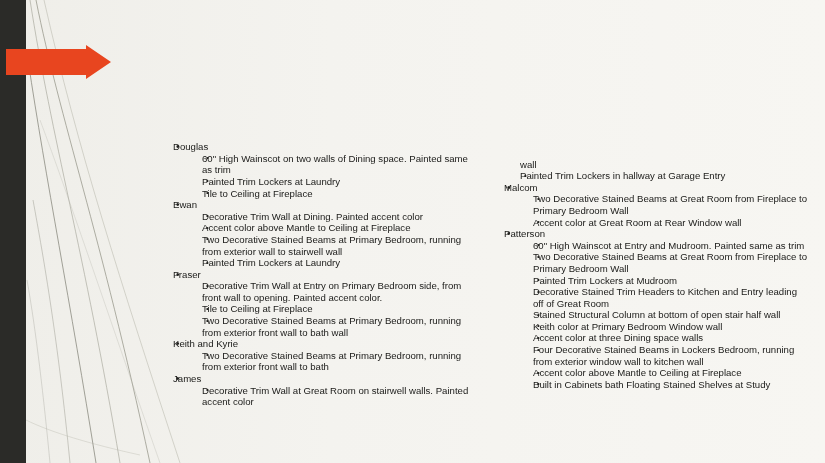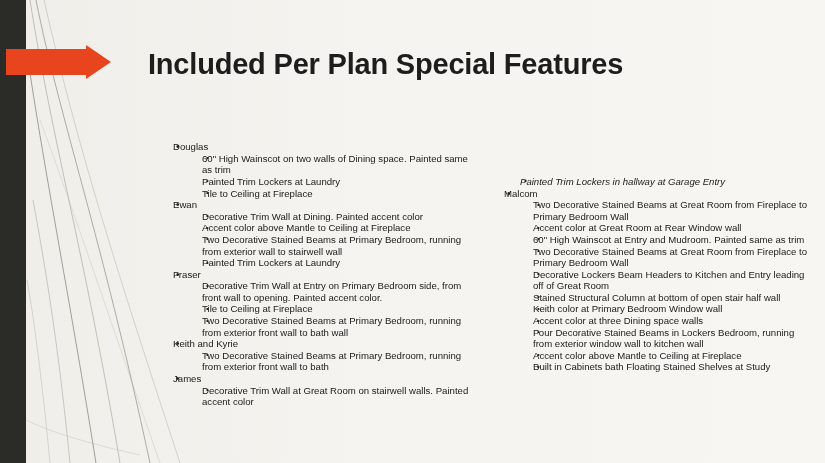--- a/index.html
+++ b/index.html
@@ -130,21 +130,20 @@
     <path d="M33 200 C 44 260, 58 340, 70 463" stroke="#8f8f83" stroke-width="0.7" fill="none" opacity="0.6"></path>
     <path d="M27 280 C 36 330, 44 400, 50 463" stroke="#9b9b8f" stroke-width="0.6" fill="none" opacity="0.55"></path>
     <path d="M40 120 C 70 200, 110 320, 160 463" stroke="#b0b0a3" stroke-width="0.6" fill="none" opacity="0.5"></path>
     <path d="M26 420 C 50 432, 90 444, 140 455" stroke="#a8a89c" stroke-width="0.6" fill="none" opacity="0.5"></path>
   </svg>
 
   <svg class="arrow" viewBox="0 0 105 34" preserveAspectRatio="none">
     <polygon points="0,4 80,4 80,0 105,17 80,34 80,30 0,30" fill="#e8451f"></polygon>
   </svg>
 
-  <div class="title">Included Per Plan Special Features</div>
 
   <div class="columns">
 
     <div class="col">
       <ul>
 
         <li class="l1">
           <span class="txt">Douglas</span>
           <ul class="sub">
             <li class="l2">
@@ -209,51 +208,58 @@
               </li>
           </ul>
         </li>
 
       </ul>
     </div>
 
     <div class="col">
       <ul>
 
+        <li style="padding-left:29px;">
+          <span class="cont">wall</span>
+        </li>
         <li class="l2" style="padding-left:29px;">
-          <span class="txt" style="display:block;font-style:italic;">Painted Trim Lockers in hallway at Garage Entry</span>
+          <span class="txt" style="display:block;">Painted Trim Lockers in hallway at Garage Entry</span>
         </li>
 
         <li class="l1">
           <span class="txt">Malcom</span>
           <ul class="sub">
             <li class="l2">
                 <span class="txt">Two Decorative Stained Beams at Great Room from Fireplace to Primary Bedroom Wall</span>
               </li>
             <li class="l2">
                 <span class="txt">Accent color at Great Room at Rear Window wall</span>
               </li>
           </ul>
         </li>
 
         <li class="l1">
+          <span class="txt">Patterson</span>
           <ul class="sub">
             <li class="l2">
                 <span class="txt">60" High Wainscot at Entry and Mudroom. Painted same as trim</span>
               </li>
             <li class="l2">
                 <span class="txt">Two Decorative Stained Beams at Great Room from Fireplace to Primary Bedroom Wall</span>
               </li>
-          </ul>
-        </li>
-
-        <li class="l1">
-          <ul class="sub">
-            <li class="l2">
-                <span class="txt">Decorative Lockers Beam Headers to Kitchen and Entry leading off of Great Room</span>
+            <li class="l2">
+                <span class="txt">Painted Trim Lockers at Mudroom</span>
+              </li>
+          </ul>
+        </li>
+
+        <li class="l1">
+          <ul class="sub">
+            <li class="l2">
+                <span class="txt">Decorative Stained Trim Headers to Kitchen and Entry leading off of Great Room</span>
               </li>
             <li class="l2">
                 <span class="txt">Stained Structural Column at bottom of open stair half wall</span>
               </li>
             <li class="l2">
                 <span class="txt">Keith color at Primary Bedroom Window wall</span>
               </li>
           </ul>
         </li>
 

